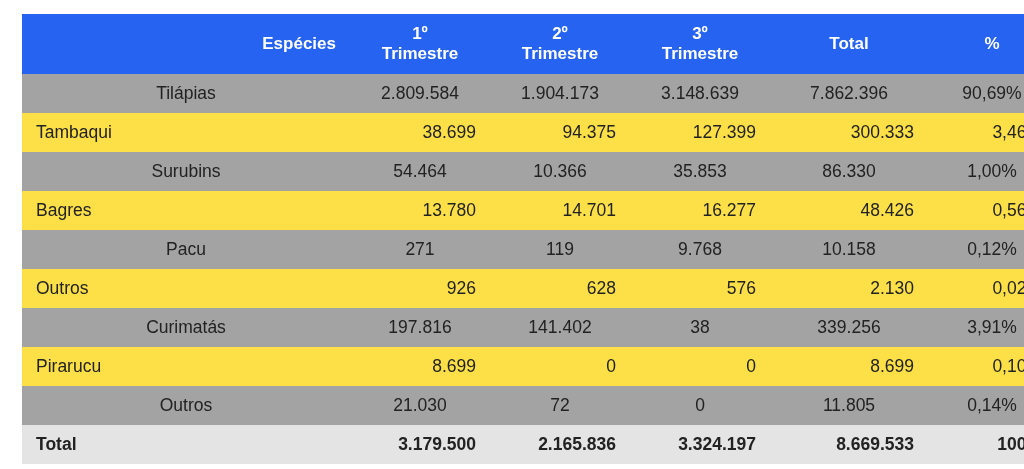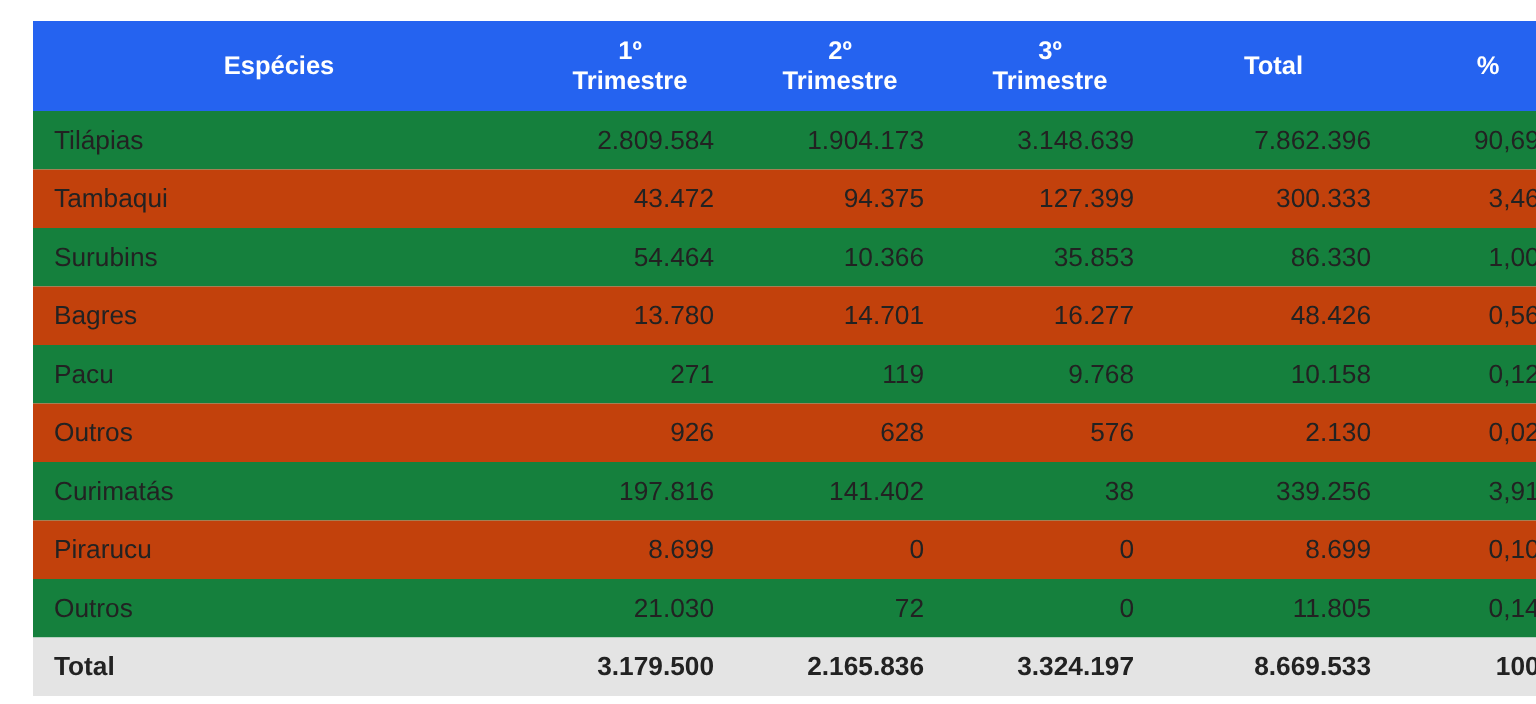--- a/index.html
+++ b/index.html
@@ -32,21 +32,21 @@
     background: #2563f0;
     color: #ffffff;
     font-weight: bold;
     font-size: 17px;
     padding: 10px 14px;
     line-height: 1.18;
     vertical-align: middle;
     border: none;
   }
   th.col-species {
-    text-align: center;
+    text-align: right;
     width: 300px;
     margin-left: 31px;
   }
   th.col-num {
     text-align: center;
     width: 112px;
   }
   th.col-total {
     text-align: center;
     width: 130px;
@@ -55,24 +55,25 @@
     text-align: center;
     width: 100px;
   }
   table.data-table tbody td {
     padding: 9px 14px;
     line-height: 1.2;
     border: none;
     white-space: nowrap;
   }
   tbody tr.row-odd td {
-    background: #15803d;
+    background: #a3a3a3;
+    text-align: center;
   }
   tbody tr.row-even td {
-    background: #c2410c;
+    background: #fde047;
   }
   tbody tr.row-total td {
     background: #e4e4e4;
     font-weight: bold;
   }
   td.cell-species {
     text-align: left;
   }
   td.cell-num, td.cell-total, td.cell-pct {
     text-align: right;
@@ -107,21 +108,21 @@
       <tr class="row-odd">
         <td class="cell-species">Tilápias</td>
         <td class="cell-num">2.809.584</td>
         <td class="cell-num">1.904.173</td>
         <td class="cell-num">3.148.639</td>
         <td class="cell-total">7.862.396</td>
         <td class="cell-pct">90,69%</td>
       </tr>
       <tr class="row-even">
         <td class="cell-species">Tambaqui</td>
-        <td class="cell-num">43.472</td>
+        <td class="cell-num">38.699</td>
         <td class="cell-num">94.375</td>
         <td class="cell-num">127.399</td>
         <td class="cell-total">300.333</td>
         <td class="cell-pct">3,46%</td>
       </tr>
       <tr class="row-odd">
         <td class="cell-species">Surubins</td>
         <td class="cell-num">54.464</td>
         <td class="cell-num">10.366</td>
         <td class="cell-num">35.853</td>

